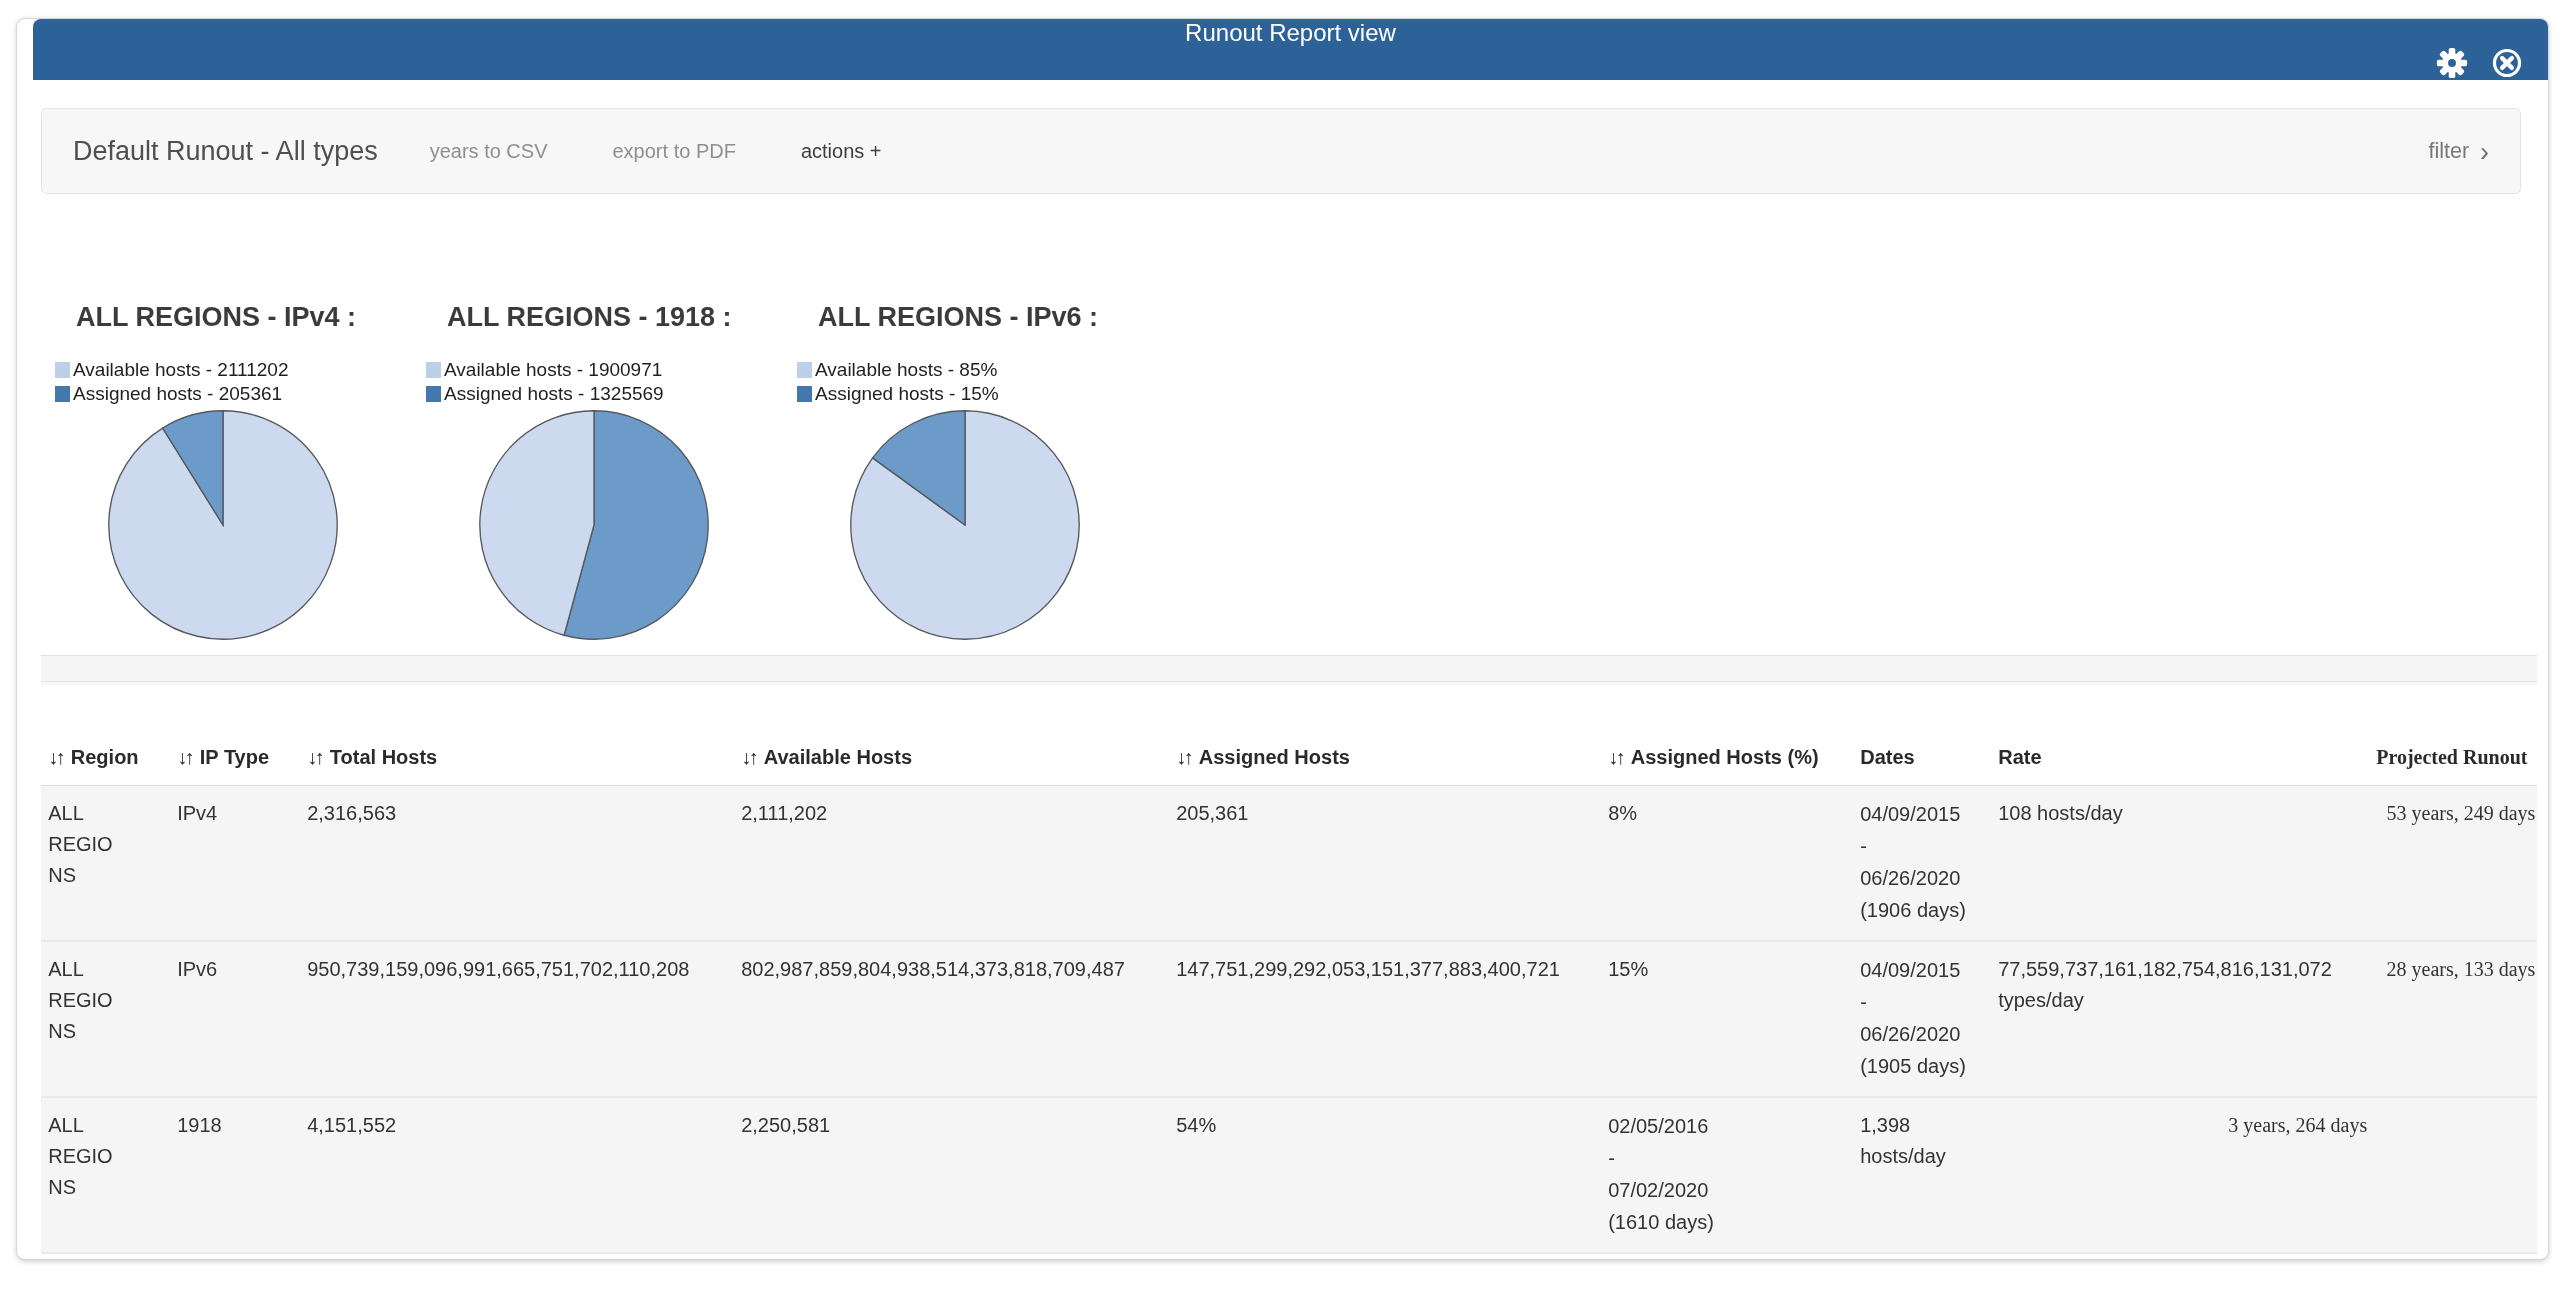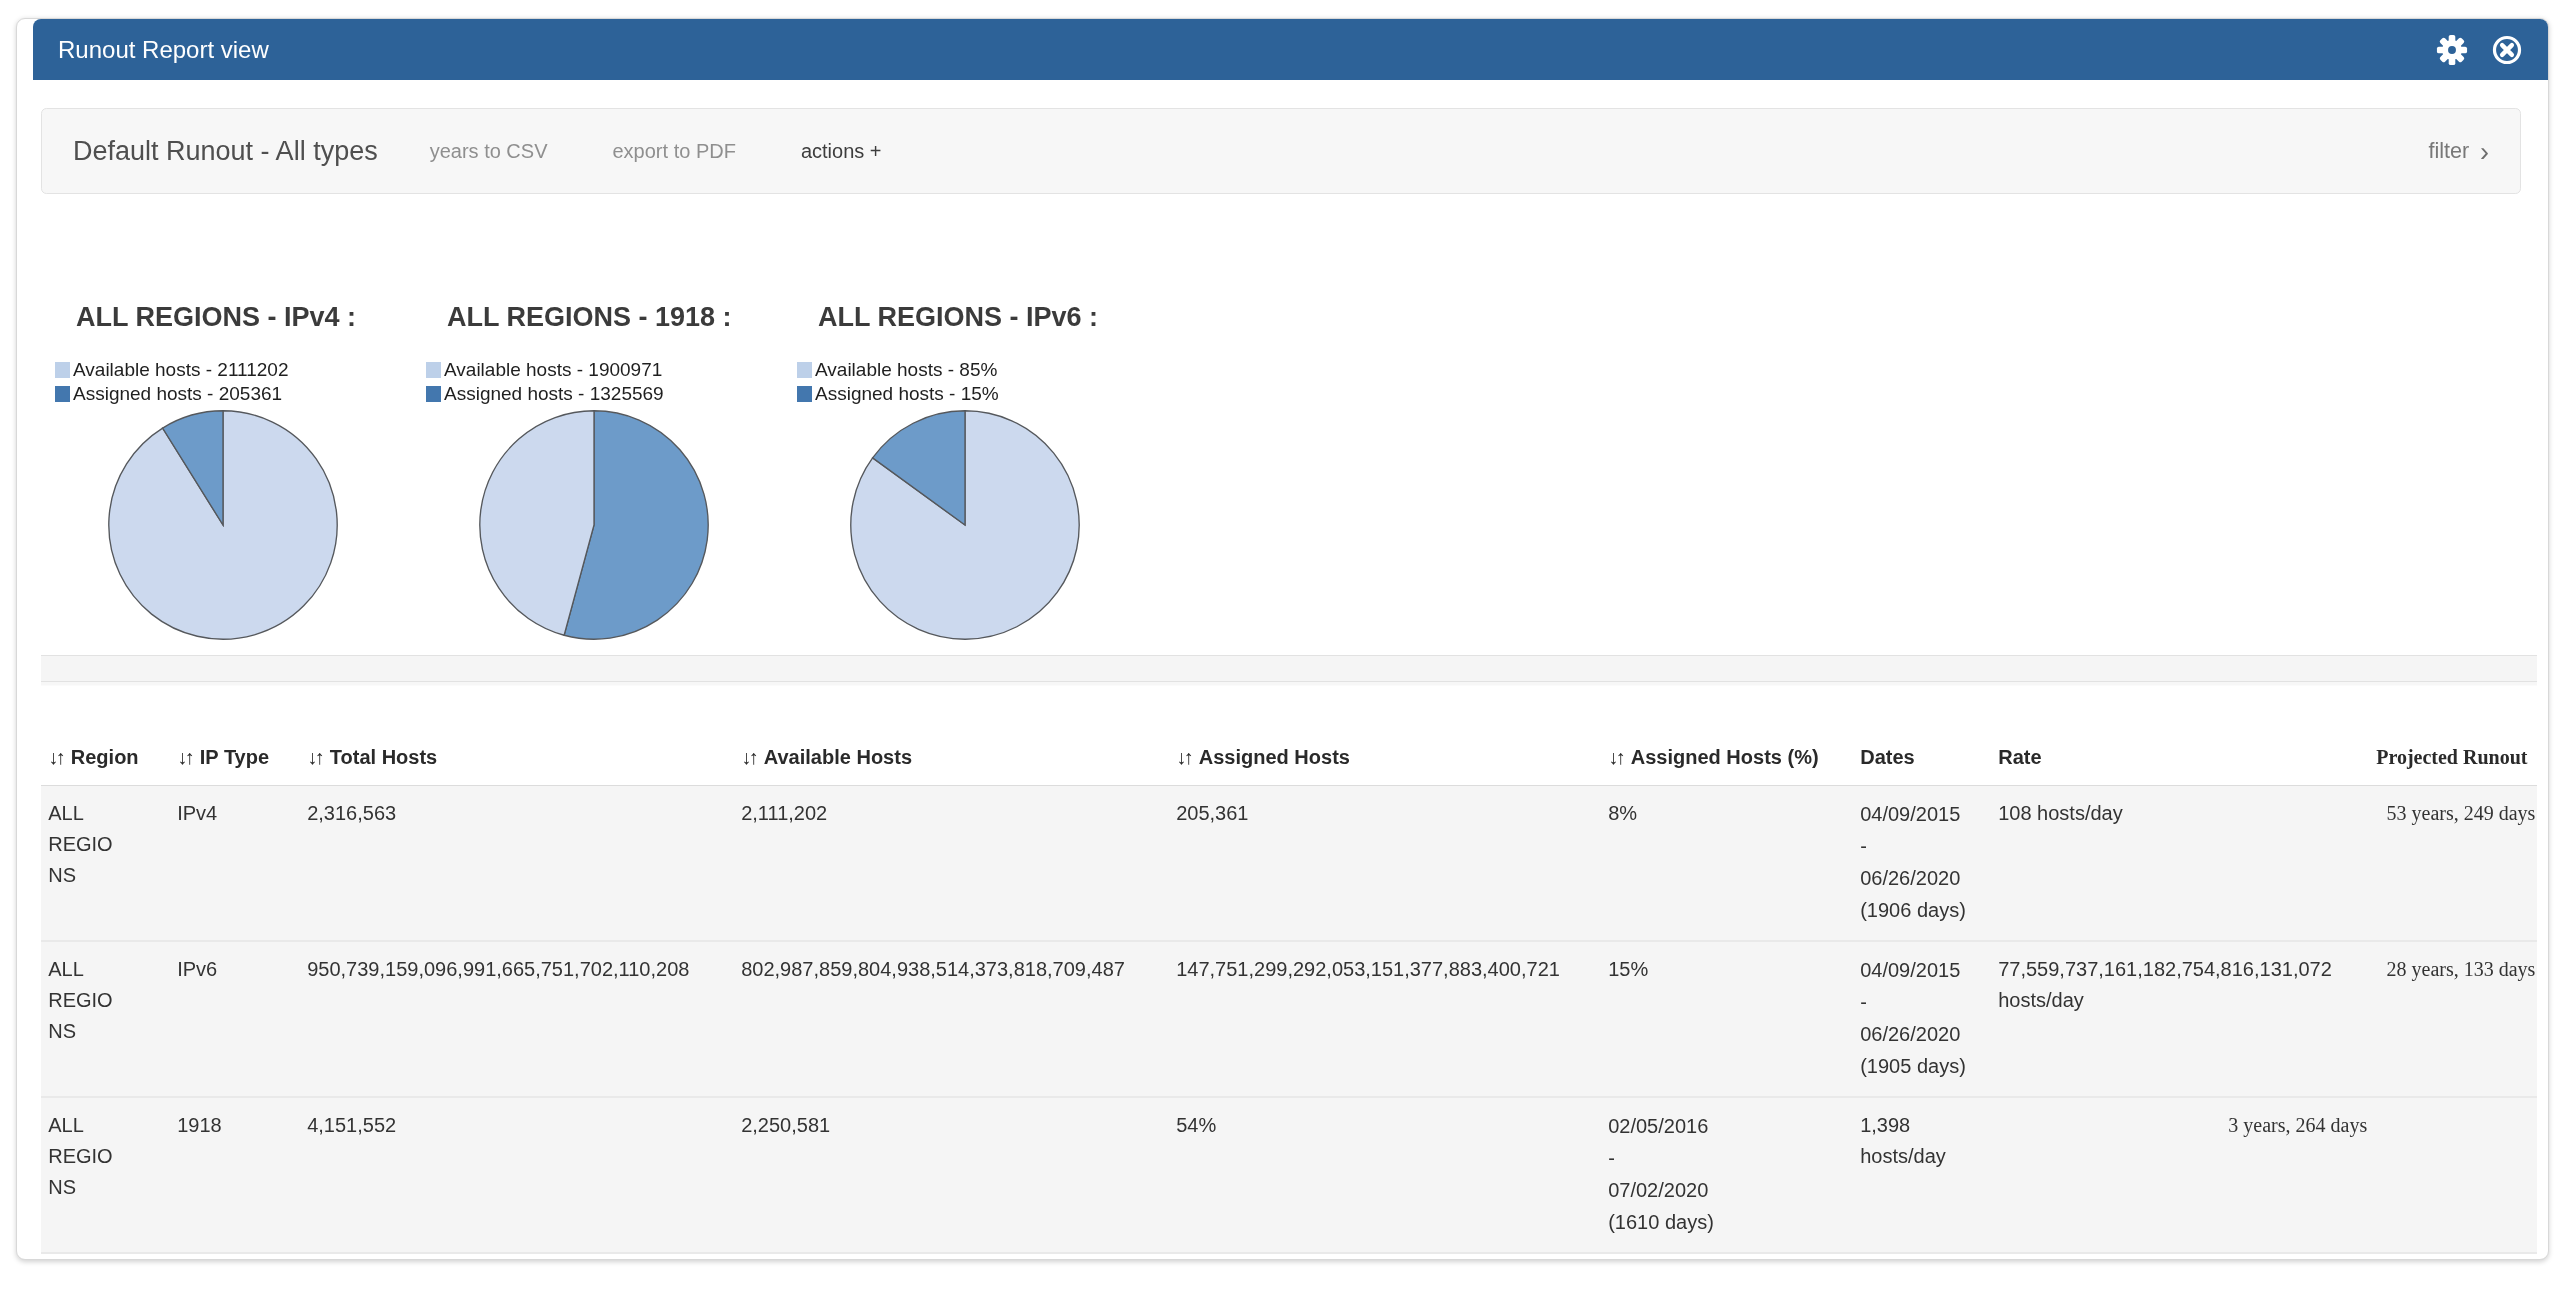--- a/index.html
+++ b/index.html
@@ -9,21 +9,21 @@
   .window {
     position:absolute; left:16px; top:18px; width:2533px; height:1242px;
     background:#ffffff; border:0.9px solid #d8d8d8; border-radius:9px;
     box-shadow:0 1.8px 5.4px rgba(0,0,0,0.18);
   }
 
   
   .titlebar {
     position:absolute; left:16px; top:0; right:0; height:61px;
     background:#2d6298; border-radius:8px 8px 0 0;
-    display:flex; align-items:center; padding:0 25px;
+    display:flex; align-items:center; padding:0 25px;flex-direction:column;
   }
   .titlebar-title { color:#ffffff; font-size:24px; }
   .titlebar-icons { margin-left:auto; display:flex; align-items:center; gap:23.4px; }
   .tb-icon { width:32px; height:32px; cursor:pointer; display:block; }
 
   
   .toolbar {
     position:absolute; left:24px; top:89px; right:27px; height:86px;
     background:#f7f7f7; border:0.9px solid #e3e3e3; border-radius:5.4px;
     display:flex; align-items:center; padding:0 31px;
@@ -226,21 +226,21 @@
         <div class="td region">ALL REGIONS</div>
         <div class="td">IPv6</div>
         <div class="td">950,739,159,096,991,665,751,702,110,208</div>
         <div class="td">802,987,859,804,938,514,373,818,709,487</div>
         <div class="td">147,751,299,292,053,151,377,883,400,721</div>
         <div class="td">15%</div>
         <div class="td dates">04/09/2015
 -
 06/26/2020
 (1905 days)</div>
-        <div class="td">77,559,737,161,182,754,816,131,072 hosts/day</div>
+        <div class="td">77,559,737,161,182,754,816,131,072 types/day</div>
         <div class="td right">28 years, 133 days</div>
       </div>
 
       <div class="trow">
         <div class="td region">ALL REGIONS</div>
         <div class="td">1918</div>
         <div class="td">4,151,552</div>
         <div class="td">2,250,581</div>
         <div class="td">54%</div>
         <div class="td dates">02/05/2016

